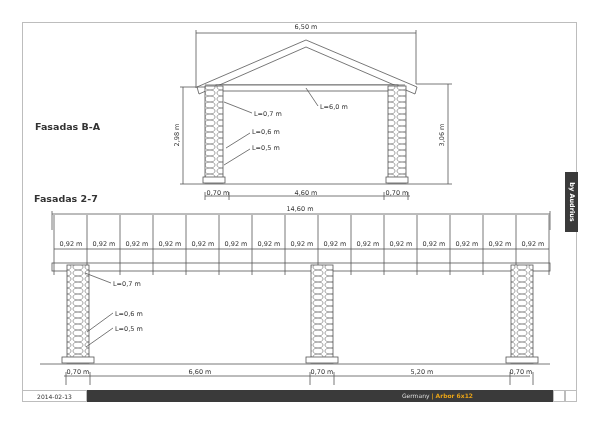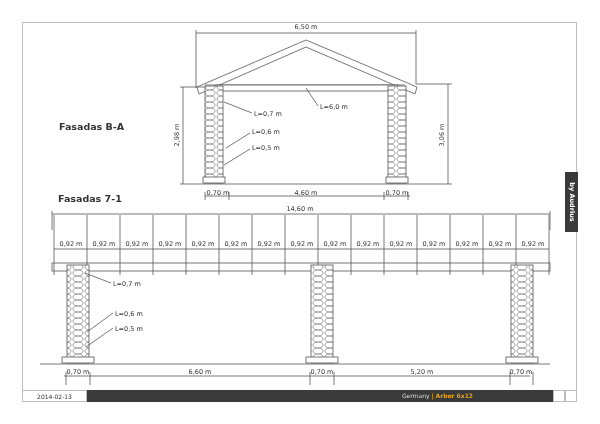--- a/index.html
+++ b/index.html
@@ -1,35 +1,35 @@
 <!DOCTYPE html>
 <html><head>
   <meta charset="utf-8">
   <style>
     html, body { margin:0; padding:0; background:#fff; }
     body { width:600px; height:424px; position:relative; overflow:hidden; font-family:"DejaVu Sans", sans-serif; }
     .frame { position:absolute; left:22px; top:22px; width:555px; height:378px; border-left:1px solid #bdbdbd; border-top:1px solid #bdbdbd; border-right:1px solid #bdbdbd; box-sizing:border-box; }
     svg.drawing { position:absolute; left:0; top:0; }
-    .section-title { position:absolute; font-size:9.5px; font-weight:bold; color:#333;margin-left:24px; }
+    .section-title { position:absolute; font-size:9.5px; font-weight:bold; color:#333; }
     .dim { font-size:6.5px; fill:#333; font-family:"DejaVu Sans", sans-serif; }
     .footer-date { position:absolute; left:22px; top:390px; width:65px; height:12px; border:1px solid #bdbdbd; box-sizing:border-box; font-size:6px; color:#333; text-align:center; line-height:11px; background:#fff; }
     .footer-bar { position:absolute; left:87px; top:390px; width:466px; height:12px; background:#3a3a3a; color:#ddd; font-size:6px; line-height:12px; text-align:right; box-sizing:border-box; padding-right:80px; }
     .footer-bar .sep { color:#e8a317; font-weight:bold; }
     .footer-bar .proj { color:#e8a317; font-weight:bold; }
     .footer-cell { position:absolute; top:390px; width:12px; height:12px; border:1px solid #bdbdbd; box-sizing:border-box; background:#fff; }
     .side-tab { position:absolute; left:565px; top:172px; width:13px; height:60px; background:#3a3a3a; }
     .side-tab span { position:absolute; left:50%; top:50%; transform:translate(-50%,-50%) rotate(90deg); white-space:nowrap; color:#fff; font-size:6.5px; font-weight:bold; }
   </style>
 </head>
 <body>
 
 <div class="frame"></div>
 
 <div class="section-title" style="left:35px;top:121px;">Fasadas B-A</div>
-<div class="section-title" style="left:34px;top:193px;">Fasadas 7-1</div>
+<div class="section-title" style="left:34px;top:193px;">Fasadas 2-7</div>
 
 <svg class="drawing" width="600" height="424" viewBox="0 0 600 424">
   <defs>
     <pattern id="logs" x="0" y="0" width="12" height="6" patternUnits="userSpaceOnUse">
       <rect x="0" y="0" width="12" height="6" fill="#fff"></rect>
       <ellipse cx="6" cy="3" rx="5" ry="2.8" fill="#fff" stroke="#666" stroke-width="0.6"></ellipse>
     </pattern>
     <pattern id="logs2" x="0" y="0" width="8" height="6" patternUnits="userSpaceOnUse">
       <rect x="0" y="0" width="8" height="6" fill="#fff" stroke="#888" stroke-width="0.4"></rect>
     </pattern>

